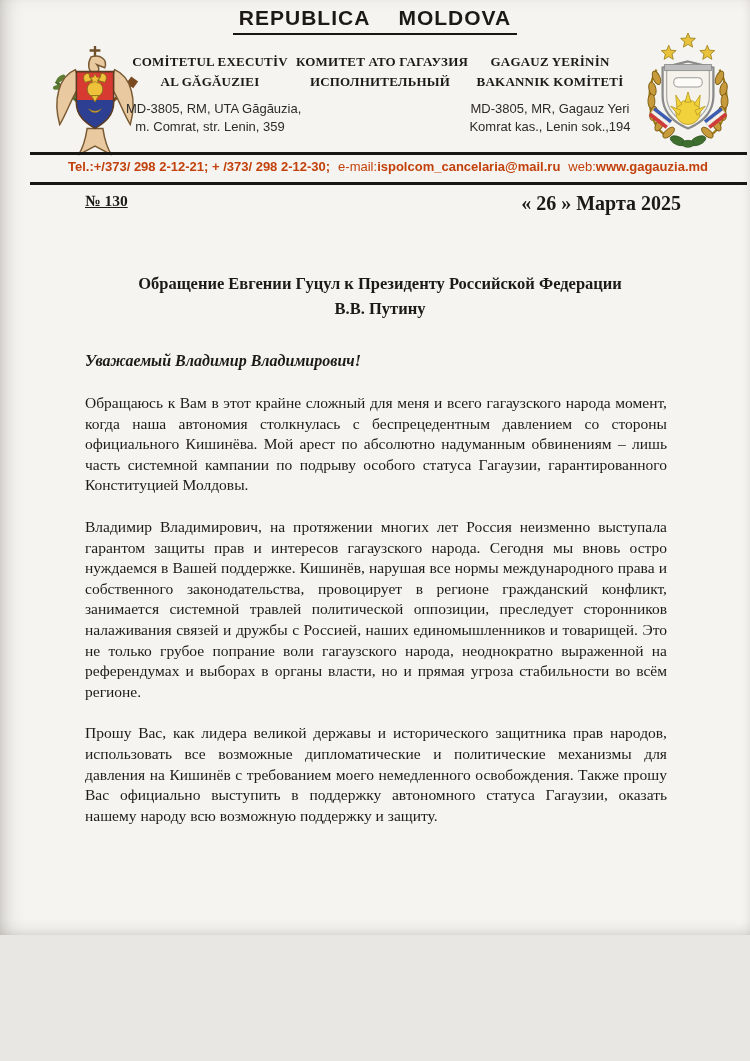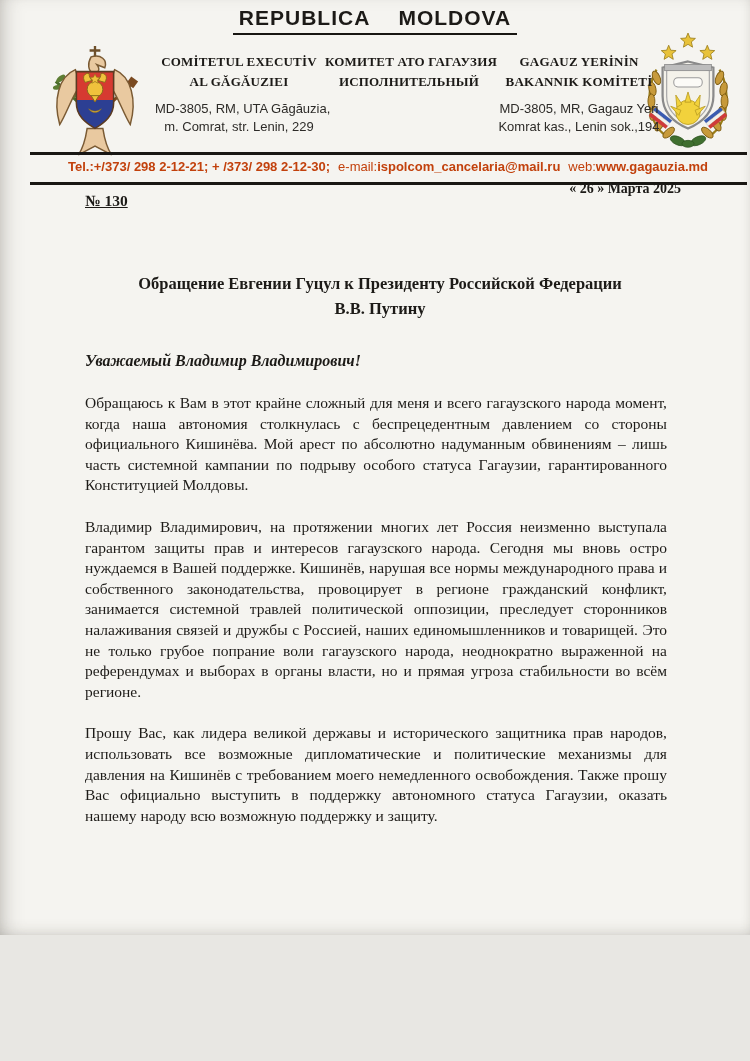--- a/index.html
+++ b/index.html
@@ -16,42 +16,42 @@
     font-family:"Liberation Sans", sans-serif;font-weight:bold;font-size:21px;
     letter-spacing:1px;word-spacing:22px;
   }
   .country-title .ut{display:inline-block;border-bottom:2.5px solid #181612;padding:0 6px 3px;}
   .coa{position:absolute;}
   .coa-left{top:44px;left:46px;width:98px;height:114px;}
   .coa-right{top:31px;left:634px;width:108px;height:124px;}
   .coa svg{width:100%;height:100%;display:block;}
   .org-cols{
     position:absolute;top:52px;left:126px;width:508px;
-    display:flex;justify-content:space-between;text-align:center;margin-left:29px;
+    display:flex;justify-content:space-between;text-align:center;
   }
   .org{width:168px;}
   .org-name{
     font-weight:bold;font-size:13px;line-height:1.5;letter-spacing:.2px;white-space:nowrap;
   }
   .org-addr{
     margin-top:9px;font-family:"Liberation Sans", sans-serif;
     font-size:13px;line-height:1.35;color:#2d2b28;white-space:nowrap;
   }
   .rule{position:absolute;left:30px;right:3px;height:3px;background:#191713;}
   .rule-1{top:152px;}
   .rule-2{top:182px;}
   .contact-line{
     position:absolute;top:159px;left:34px;right:8px;text-align:center;
     font-family:"Liberation Sans", sans-serif;font-size:13px;color:#c2410c;
     white-space:nowrap;
   }
   .contact-line .b{font-weight:bold;}
   .contact-line .sep{display:inline-block;width:8px;}
   .doc-number{position:absolute;top:192px;left:85px;font-weight:bold;font-size:15.5px;text-decoration:underline;}
-  .doc-date{position:absolute;top:181px;right:69px;font-weight:bold;font-size:14px;}
+  .doc-date{position:absolute;top:192px;right:69px;font-weight:bold;font-size:20px;}
   .letter-title{
     position:absolute;top:271px;left:60px;right:50px;text-align:center;
     font-weight:bold;font-size:16.5px;line-height:25px;
   }
   .letter-body{position:absolute;top:352px;left:85px;width:597px;}
   .salutation{
     margin:0 0 23px 0;font-weight:bold;font-style:italic;font-size:16px;
   }
   .body-para{
     margin:0 15px 21px 0;text-align:justify;font-size:15.5px;line-height:20.6px;
@@ -153,21 +153,21 @@
   </div>
 
   <div class="org-cols">
     <div class="org">
       <div class="org-name">
         <div>COMİTETUL EXECUTİV</div>
         <div>AL GĂGĂUZIEI</div>
       </div>
       <div class="org-addr">
         <div>MD-3805, RM, UTA Găgăuzia,</div>
-        <div>m. Comrat, str. Lenin, 229</div>
+        <div>m. Comrat, str. Lenin, 359</div>
       </div>
     </div>
     <div class="org">
       <div class="org-name">
         <div>КОМИТЕТ АТО ГАГАУЗИЯ</div>
         <div>ИСПОЛНИТЕЛЬНЫЙ</div>
       </div>
     </div>
     <div class="org">
       <div class="org-name">

